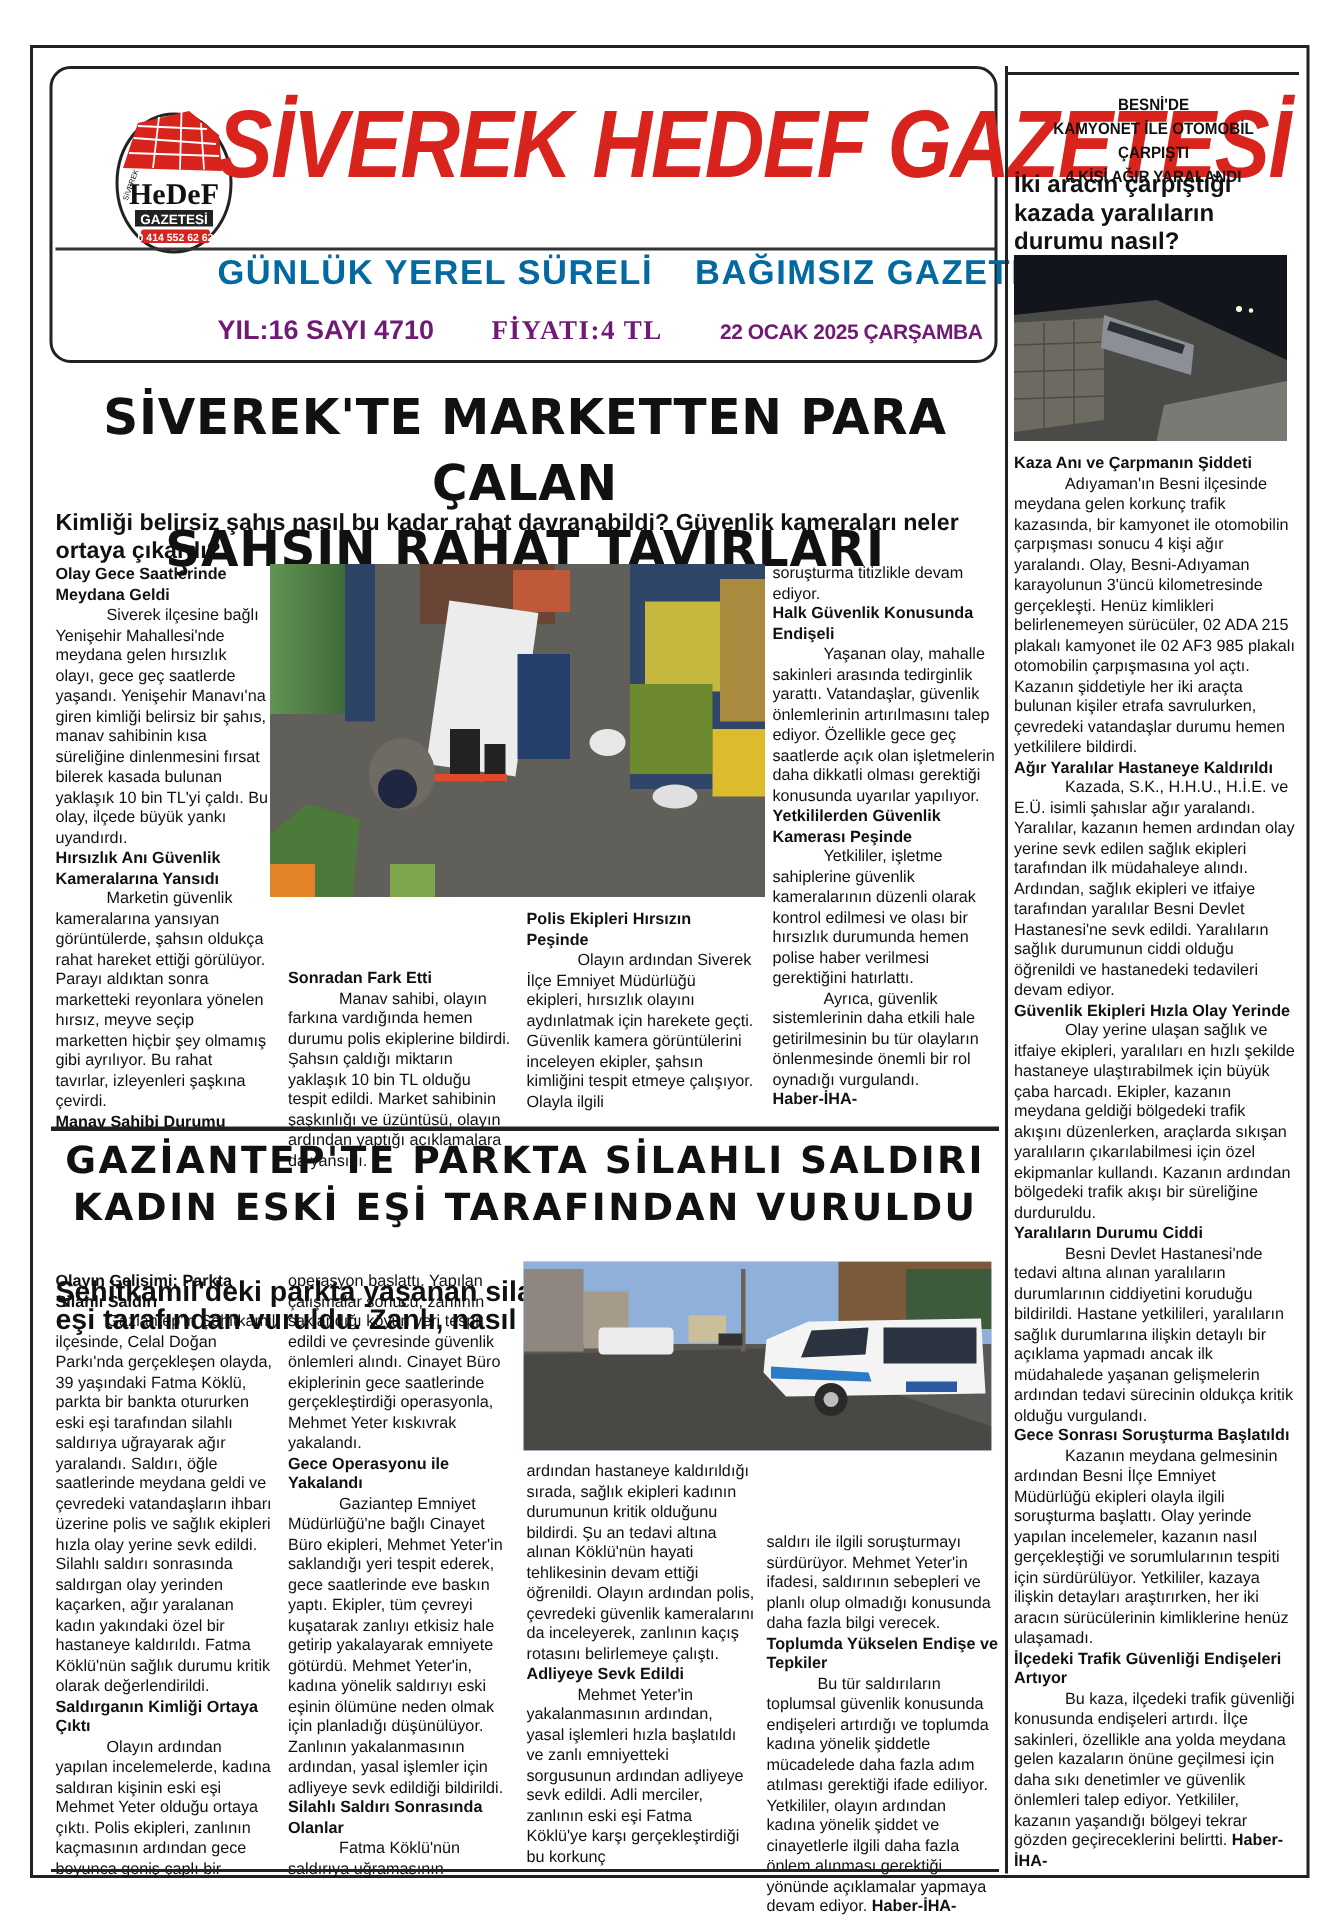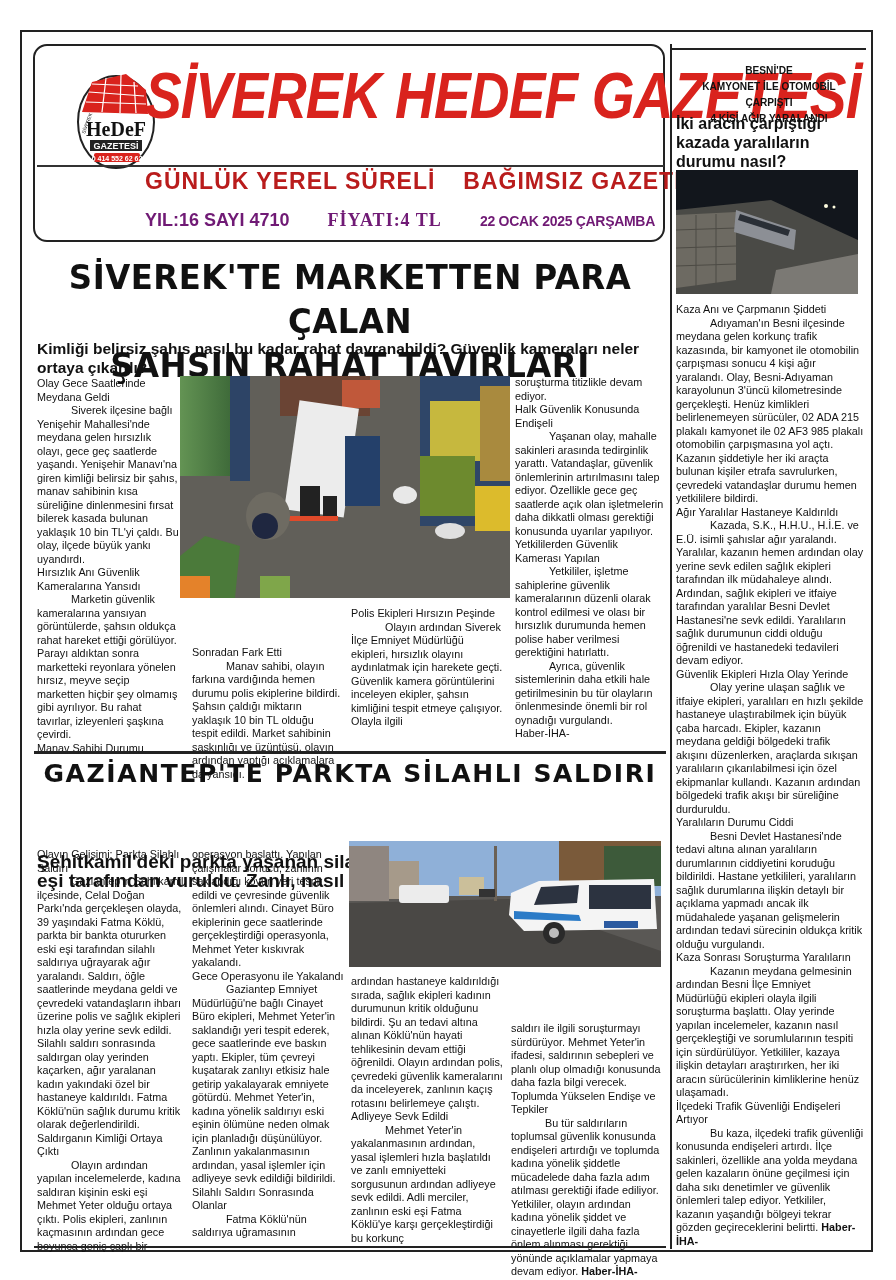--- a/index.html
+++ b/index.html
@@ -3,35 +3,35 @@
 <meta charset="utf-8">
 <style>
   html,body{margin:0;padding:0;background:#fff;}
   body{width:896px;height:1280px;position:relative;overflow:hidden;font-family:"Liberation Sans",sans-serif;color:#111;}
   .page{position:absolute;left:20px;top:30px;width:853px;height:1222px;border:2px solid #222;box-sizing:border-box;}
   .abs{position:absolute;}
   .masthead{left:33px;top:44px;width:632px;height:198px;border:2px solid #222;border-radius:14px;box-sizing:border-box;background:#fff;}
   .logo{left:36px;top:60px;width:80px;height:110px;padding-left:40px;}
   .brand{left:145px;top:46px;width:520px;height:100px;font-family:"Liberation Sans",sans-serif;font-weight:bold;font-style:italic;color:#d9231d;font-size:64px;letter-spacing:-1px;transform:scaleX(0.86);transform-origin:left top;white-space:nowrap;line-height:100px;}
   .mast-rule{left:37px;top:165px;width:627px;height:2px;background:#333;}
-  .tagline{left:145px;top:168px;width:520px;font-weight:bold;color:#b91c1c;font-size:23px;letter-spacing:1px;white-space:nowrap;display:flex;gap:28px;}
+  .tagline{left:145px;top:168px;width:520px;font-weight:bold;color:#0369a1;font-size:23px;letter-spacing:1px;white-space:nowrap;display:flex;gap:28px;}
   .issue-line{left:145px;top:210px;width:510px;display:flex;justify-content:space-between;align-items:baseline;color:#701a75;white-space:nowrap;}
   .issue-line .yil{font-size:18px;font-weight:bold;}
   .issue-line .fiyat{font-family:"Liberation Serif",serif;font-size:18px;font-weight:bold;letter-spacing:1px;}
   .issue-line .date{font-size:14px;font-weight:bold;letter-spacing:-0.3px;}
   .side{left:670px;top:44px;width:196px;height:1205px;border-left:2px solid #222;}
   .side-topline{left:672px;top:48px;width:194px;height:2px;background:#222;}
   .side-kicker{left:672px;top:62px;width:194px;text-align:center;font-weight:bold;font-size:11px;line-height:16px;transform:scaleX(0.92);}
   .side-q{left:676px;top:114px;width:190px;font-size:16px;line-height:19px;font-weight:bold;font-family:"Liberation Sans",sans-serif;}
   .side-photo{left:676px;top:170px;width:182px;height:124px;background:linear-gradient(180deg,#0c1015 0%,#1a2028 40%,#3a3a38 60%,#6b6b66 100%);overflow:hidden;}
   .side-text{left:676px;top:303px;width:188px;font-size:10.8px;line-height:13.5px;}
   .h1{left:36px;top:256px;width:628px;text-align:center;font-weight:900;font-size:33px;line-height:44px;letter-spacing:0.5px;font-family:"DejaVu Sans",sans-serif;transform:scaleX(0.98);}
   .dek{left:37px;top:339px;width:630px;font-weight:bold;font-size:15.5px;line-height:19px;}
   .col{font-size:10.8px;line-height:13.5px;}
-  .col h4{margin:0;font-size:10.8px;line-height:13.5px;font-weight:normal;}
+  .col h4{margin:0;font-size:10.8px;line-height:13.5px;font-weight:bold;}
   .col p{margin:0;text-indent:34px;}
   .col p.noind{text-indent:0;}
   .photo1{left:180px;top:376px;width:330px;height:222px;overflow:hidden;background:#5f5d58;}
   .rule2{left:34px;top:751px;width:632px;height:3px;background:#222;}
   .h2{left:36px;top:758px;width:628px;text-align:center;font-weight:900;font-size:25px;line-height:31px;letter-spacing:1.6px;font-family:"DejaVu Sans",sans-serif;}
   .dek2{left:37px;top:852px;width:630px;font-weight:bold;font-size:19px;line-height:19px;}
   .photo2{left:349px;top:841px;width:312px;height:126px;overflow:hidden;background:#8aa4c6;}
   .bot-rule{left:34px;top:1246px;width:632px;height:2px;background:#222;}
   b.sig{font-weight:bold;}
 </style>
@@ -102,21 +102,21 @@
 </div>
 <div class="abs side-text col">
   <h4>Kaza Anı ve Çarpmanın Şiddeti</h4>
   <p>Adıyaman'ın Besni ilçesinde meydana gelen korkunç trafik kazasında, bir kamyonet ile otomobilin çarpışması sonucu 4 kişi ağır yaralandı. Olay, Besni-Adıyaman karayolunun 3'üncü kilometresinde gerçekleşti. Henüz kimlikleri belirlenemeyen sürücüler, 02 ADA 215 plakalı kamyonet ile 02 AF3 985 plakalı otomobilin çarpışmasına yol açtı. Kazanın şiddetiyle her iki araçta bulunan kişiler etrafa savrulurken, çevredeki vatandaşlar durumu hemen yetkililere bildirdi.</p>
   <h4>Ağır Yaralılar Hastaneye Kaldırıldı</h4>
   <p>Kazada, S.K., H.H.U., H.İ.E. ve E.Ü. isimli şahıslar ağır yaralandı. Yaralılar, kazanın hemen ardından olay yerine sevk edilen sağlık ekipleri tarafından ilk müdahaleye alındı. Ardından, sağlık ekipleri ve itfaiye tarafından yaralılar Besni Devlet Hastanesi'ne sevk edildi. Yaralıların sağlık durumunun ciddi olduğu öğrenildi ve hastanedeki tedavileri devam ediyor.</p>
   <h4>Güvenlik Ekipleri Hızla Olay Yerinde</h4>
   <p>Olay yerine ulaşan sağlık ve itfaiye ekipleri, yaralıları en hızlı şekilde hastaneye ulaştırabilmek için büyük çaba harcadı. Ekipler, kazanın meydana geldiği bölgedeki trafik akışını düzenlerken, araçlarda sıkışan yaralıların çıkarılabilmesi için özel ekipmanlar kullandı. Kazanın ardından bölgedeki trafik akışı bir süreliğine durduruldu.</p>
   <h4>Yaralıların Durumu Ciddi</h4>
   <p>Besni Devlet Hastanesi'nde tedavi altına alınan yaralıların durumlarının ciddiyetini koruduğu bildirildi. Hastane yetkilileri, yaralıların sağlık durumlarına ilişkin detaylı bir açıklama yapmadı ancak ilk müdahalede yaşanan gelişmelerin ardından tedavi sürecinin oldukça kritik olduğu vurgulandı.</p>
-  <h4>Kaza Sonrası Soruşturma Yaralıların</h4>
+  <h4>Gece Sonrası Soruşturma Başlatıldı</h4>
   <p>Kazanın meydana gelmesinin ardından Besni İlçe Emniyet Müdürlüğü ekipleri olayla ilgili soruşturma başlattı. Olay yerinde yapılan incelemeler, kazanın nasıl gerçekleştiği ve sorumlularının tespiti için sürdürülüyor. Yetkililer, kazaya ilişkin detayları araştırırken, her iki aracın sürücülerinin kimliklerine henüz ulaşamadı.</p>
   <h4>İlçedeki Trafik Güvenliği Endişeleri Artıyor</h4>
   <p><span>Bu kaza, ilçedeki trafik güvenliği konusunda endişeleri artırdı. İlçe sakinleri, özellikle ana yolda meydana gelen kazaların önüne geçilmesi için daha sıkı denetimler ve güvenlik önlemleri talep ediyor. Yetkililer, kazanın yaşandığı bölgeyi tekrar gözden geçireceklerini belirtti.</span> <b class="sig">Haber-İHA-</b></p>
 </div>
 
 <div class="abs h1">
   <div>SİVEREK'TE MARKETTEN PARA ÇALAN</div>
   <div>ŞAHSIN RAHAT TAVIRLARI KAMERADA</div>
 </div>
 <div class="abs dek">Kimliği belirsiz şahıs nasıl bu kadar rahat davranabildi? Güvenlik kameraları neler ortaya çıkardı?</div>
@@ -168,29 +168,30 @@
   <p>Manav sahibi, olayın farkına vardığında hemen durumu polis ekiplerine bildirdi. Şahsın çaldığı miktarın yaklaşık 10 bin TL olduğu tespit edildi. Market sahibinin şaşkınlığı ve üzüntüsü, olayın ardından yaptığı açıklamalara da yansıdı.</p>
 </div>
 <div class="abs col" style="left:351px;top:607px;width:152px;">
   <h4>Polis Ekipleri Hırsızın Peşinde</h4>
   <p>Olayın ardından Siverek İlçe Emniyet Müdürlüğü ekipleri, hırsızlık olayını aydınlatmak için harekete geçti. Güvenlik kamera görüntülerini inceleyen ekipler, şahsın kimliğini tespit etmeye çalışıyor. Olayla ilgili</p>
 </div>
 <div class="abs col" style="left:515px;top:376px;width:152px;">
   <p class="noind">soruşturma titizlikle devam ediyor.</p>
   <h4>Halk Güvenlik Konusunda Endişeli</h4>
   <p>Yaşanan olay, mahalle sakinleri arasında tedirginlik yarattı. Vatandaşlar, güvenlik önlemlerinin artırılmasını talep ediyor. Özellikle gece geç saatlerde açık olan işletmelerin daha dikkatli olması gerektiği konusunda uyarılar yapılıyor.</p>
-  <h4>Yetkililerden Güvenlik Kamerası Yapılan</h4>
+  <h4>Yetkililerden Güvenlik Kamerası Peşinde</h4>
   <p>Yetkililer, işletme sahiplerine güvenlik kameralarının düzenli olarak kontrol edilmesi ve olası bir hırsızlık durumunda hemen polise haber verilmesi gerektiğini hatırlattı.</p>
   <p>Ayrıca, güvenlik sistemlerinin daha etkili hale getirilmesinin bu tür olayların önlenmesinde önemli bir rol oynadığı vurgulandı.</p>
   <h4>Haber-İHA-</h4>
 </div>
 
 <div class="abs rule2"></div>
 <div class="abs h2">
   <div>GAZİANTEP'TE PARKTA SİLAHLI SALDIRI</div>
+  <div>KADIN ESKİ EŞİ TARAFINDAN VURULDU</div>
 </div>
 <div class="abs dek2">Şehitkamil'deki parkta yaşanan silahlı saldırının ardından kadın eski eşi tarafından vuruldu. Zanlı, nasıl yakalandı?</div>
 
 <div class="abs col" style="left:37px;top:848px;width:148px;">
   <h4>Olayın Gelişimi: Parkta Silahlı Saldırı</h4>
   <p>Gaziantep'in Şehitkamil ilçesinde, Celal Doğan Parkı'nda gerçekleşen olayda, 39 yaşındaki Fatma Köklü, parkta bir bankta otururken eski eşi tarafından silahlı saldırıya uğrayarak ağır yaralandı. Saldırı, öğle saatlerinde meydana geldi ve çevredeki vatandaşların ihbarı üzerine polis ve sağlık ekipleri hızla olay yerine sevk edildi. Silahlı saldırı sonrasında saldırgan olay yerinden kaçarken, ağır yaralanan kadın yakındaki özel bir hastaneye kaldırıldı. Fatma Köklü'nün sağlık durumu kritik olarak değerlendirildi.</p>
   <h4>Saldırganın Kimliği Ortaya Çıktı</h4>
   <p>Olayın ardından yapılan incelemelerde, kadına saldıran kişinin eski eşi Mehmet Yeter olduğu ortaya çıktı. Polis ekipleri, zanlının kaçmasının ardından gece boyunca geniş çaplı bir</p>
 </div>
 <div class="abs col" style="left:192px;top:848px;width:152px;">

